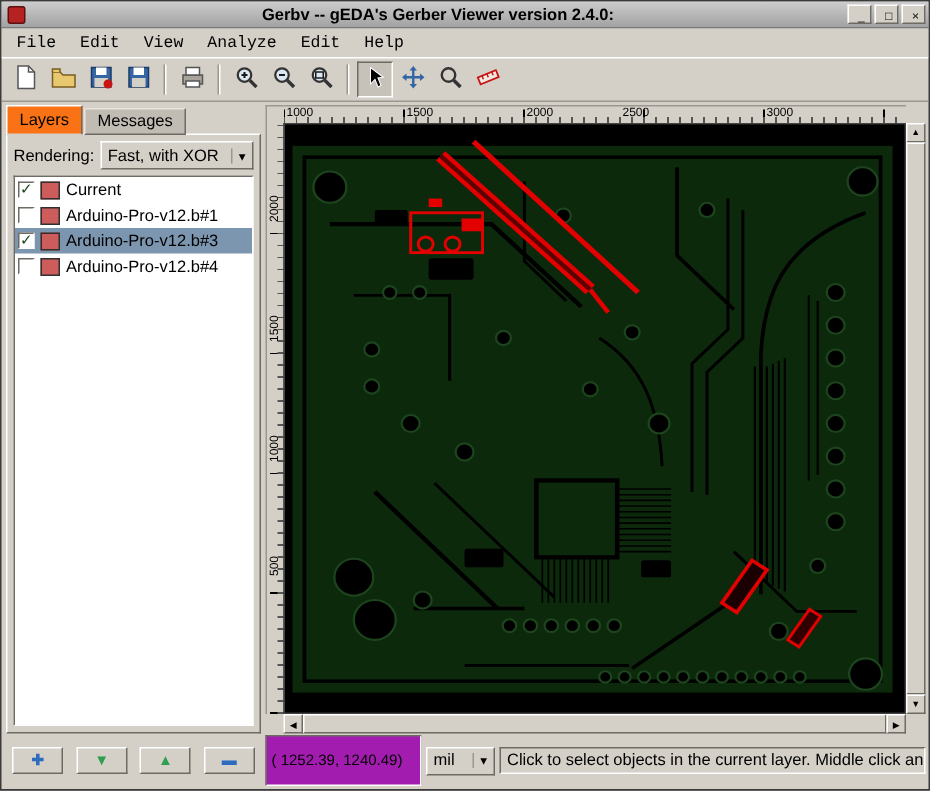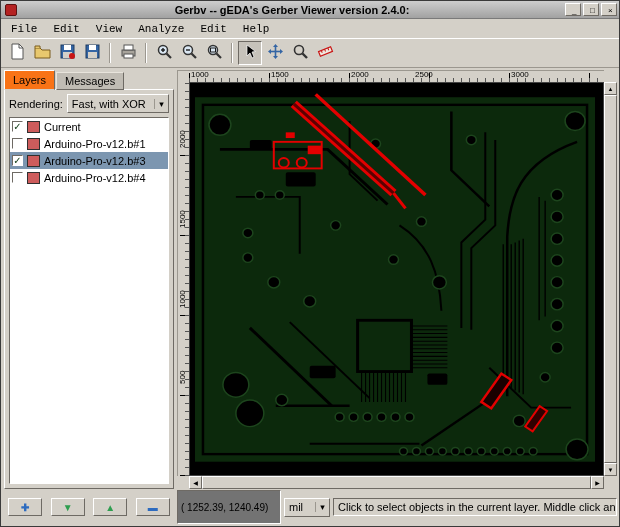--- a/index.html
+++ b/index.html
@@ -60,21 +60,21 @@
   .sb-btn{flex:0 0 13px;height:13px;width:13px;display:flex;align-items:center;justify-content:center;font-size:6px;background:#d4d0c8;border:1px solid;border-color:#fff #6e6a64 #6e6a64 #fff;}
   .sb-thumb{flex:1;background:#d4d0c8;border:1px solid;border-color:#fff #6e6a64 #6e6a64 #fff;}
   .sb-corner{background:#d4d0c8;}
 
   
   .statusbar{flex:0 0 22px;display:flex;align-items:center;padding:1px 2px 2px 3px;gap:3px;}
   .side-btns{width:170px;flex:0 0 auto;display:flex;justify-content:space-around;}
   .side-btn{width:34px;height:18px;background:#d4d0c8;border:1px solid;border-color:#fff #6e6a64 #6e6a64 #fff;display:flex;align-items:center;justify-content:center;font-size:10px;font-weight:bold;padding:0;}
   .btn-add,.btn-remove{color:#2d6bbf;}
   .btn-down,.btn-up{color:#2e9e4f;}
-  .coord-box{width:104px;height:34px;border:1px solid;border-color:#6e6a64 #fff #fff #6e6a64;display:flex;align-items:center;padding:0 3px;font-size:10px;white-space:nowrap;overflow:hidden;flex:0 0 auto;background:#737373;}
+  .coord-box{width:104px;height:34px;border:1px solid;border-color:#6e6a64 #fff #fff #6e6a64;display:flex;align-items:center;padding:0 3px;font-size:10px;white-space:nowrap;overflow:hidden;flex:0 0 auto;background:#a21caf;}
   .units-combo{width:46px;flex:0 0 auto;}
   .hint{flex:1;height:18px;border:1px solid;border-color:#6e6a64 #fff #fff #6e6a64;display:flex;align-items:center;padding:0 4px;white-space:nowrap;overflow:hidden;font-size:11px;min-width:0;}
 </style>
 </head>
 <body>
 
 <div class="window">
 
   <div class="titlebar">
     <div class="app-icon"></div>

